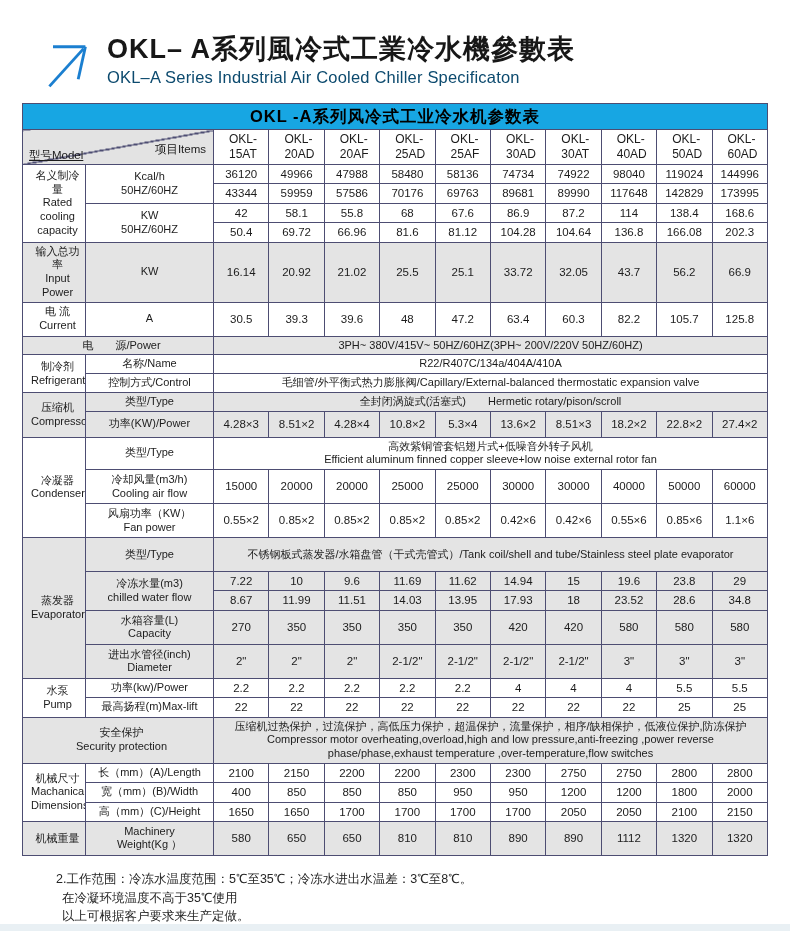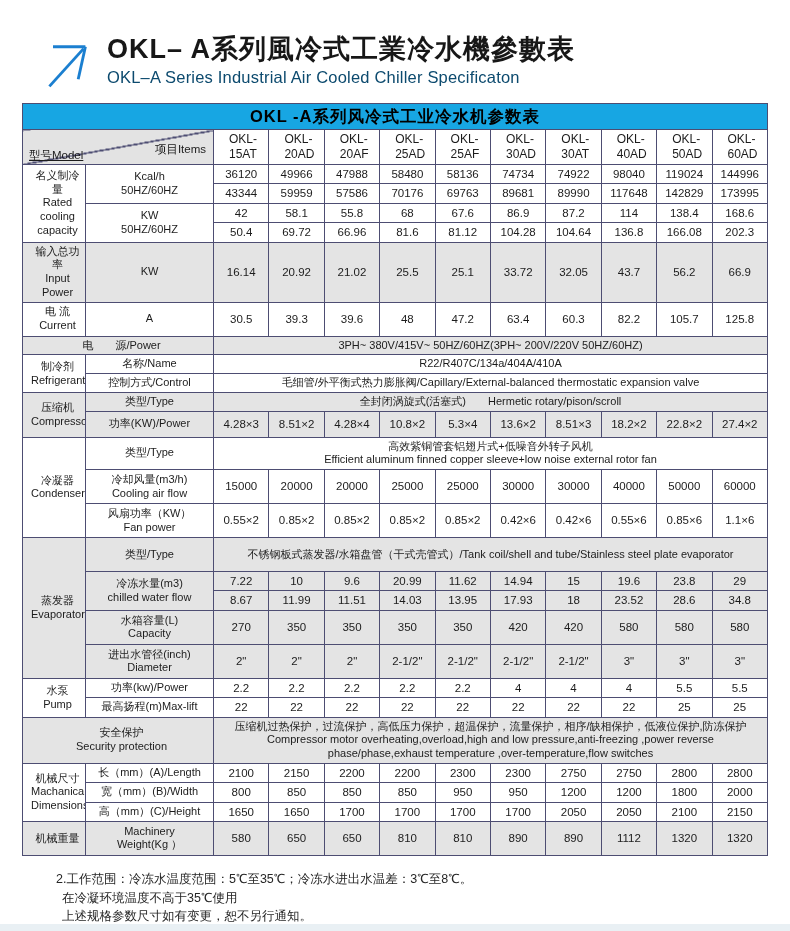--- a/index.html
+++ b/index.html
@@ -253,21 +253,21 @@
 Evaporator</td>
     <td class="sub">类型/Type</td>
     <td class="wide" colspan="10">不锈钢板式蒸发器/水箱盘管（干式壳管式）/Tank coil/shell and tube/Stainless steel plate evaporator</td>
   </tr>
   <tr class="g">
     <td class="sub pre" rowspan="2">冷冻水量(m3)
 chilled water flow</td>
   <td class="v">7.22</td>
         <td class="v">10</td>
         <td class="v">9.6</td>
-        <td class="v">20.99</td>
+        <td class="v">11.69</td>
         <td class="v">11.62</td>
         <td class="v">14.94</td>
         <td class="v">15</td>
         <td class="v">19.6</td>
         <td class="v">23.8</td>
         <td class="v">29</td>
       </tr>
   <tr class="g">
         <td class="v">8.67</td>
         <td class="v">11.99</td>
@@ -357,21 +357,21 @@
         <td class="v">2200</td>
         <td class="v">2300</td>
         <td class="v">2300</td>
         <td class="v">2750</td>
         <td class="v">2750</td>
         <td class="v">2800</td>
         <td class="v">2800</td>
       </tr>
   <tr>
     <td class="sub">宽（mm）(B)/Width</td>
-  <td class="v">800</td>
+  <td class="v">400</td>
         <td class="v">850</td>
         <td class="v">850</td>
         <td class="v">850</td>
         <td class="v">950</td>
         <td class="v">950</td>
         <td class="v">1200</td>
         <td class="v">1200</td>
         <td class="v">1800</td>
         <td class="v">2000</td>
       </tr>
@@ -403,17 +403,18 @@
         <td class="v">1112</td>
         <td class="v">1320</td>
         <td class="v">1320</td>
       </tr>
 </tbody>
   </table>
 
 <div class="notes">
   <div class="ind1">2.工作范围：冷冻水温度范围：5℃至35℃；冷冻水进出水温差：3℃至8℃。</div>
   <div class="ind2">在冷凝环境温度不高于35℃使用</div>
+  <div class="ind2">以上可根据客户要求来生产定做。</div>
   <div class="ind2">上述规格参数尺寸如有变更，恕不另行通知。</div>
 
 </div>
 
 <div class="bottom-strip"></div>
 
 </body></html>

